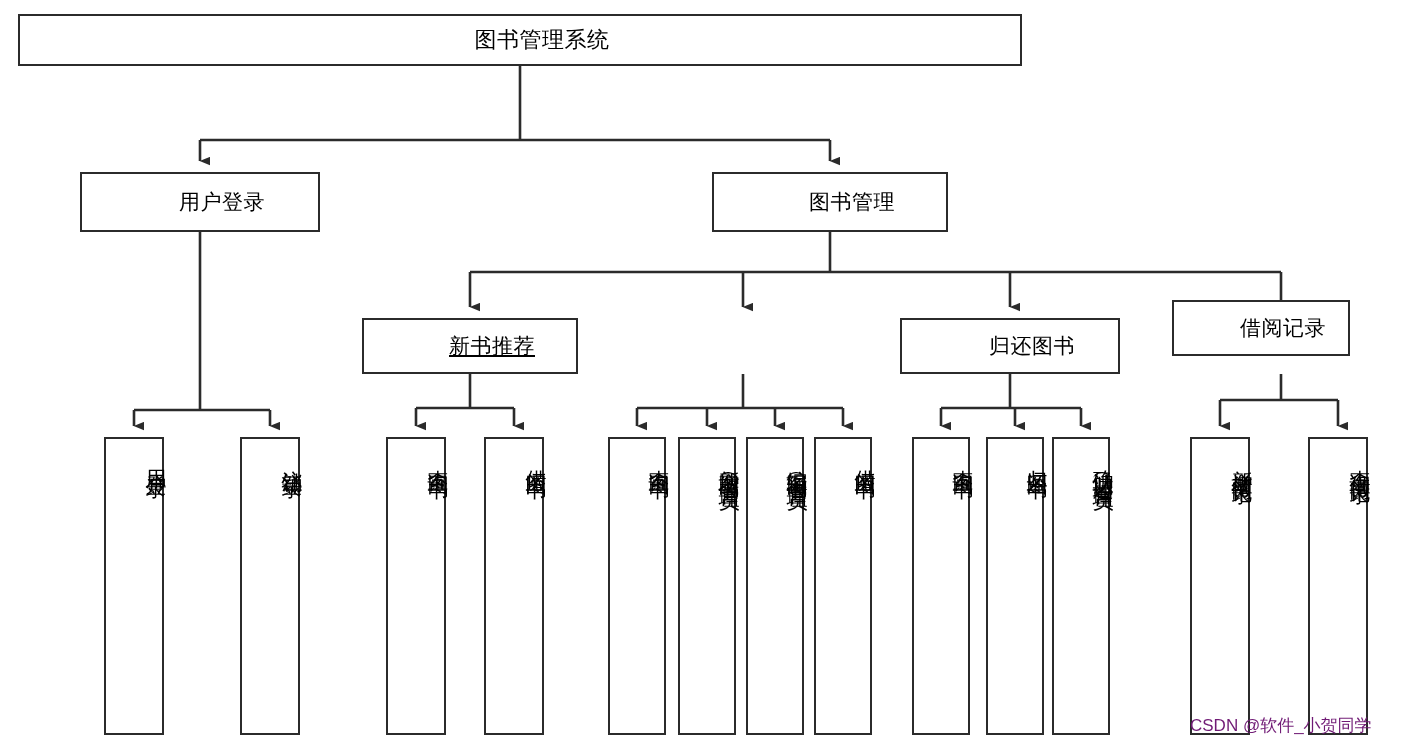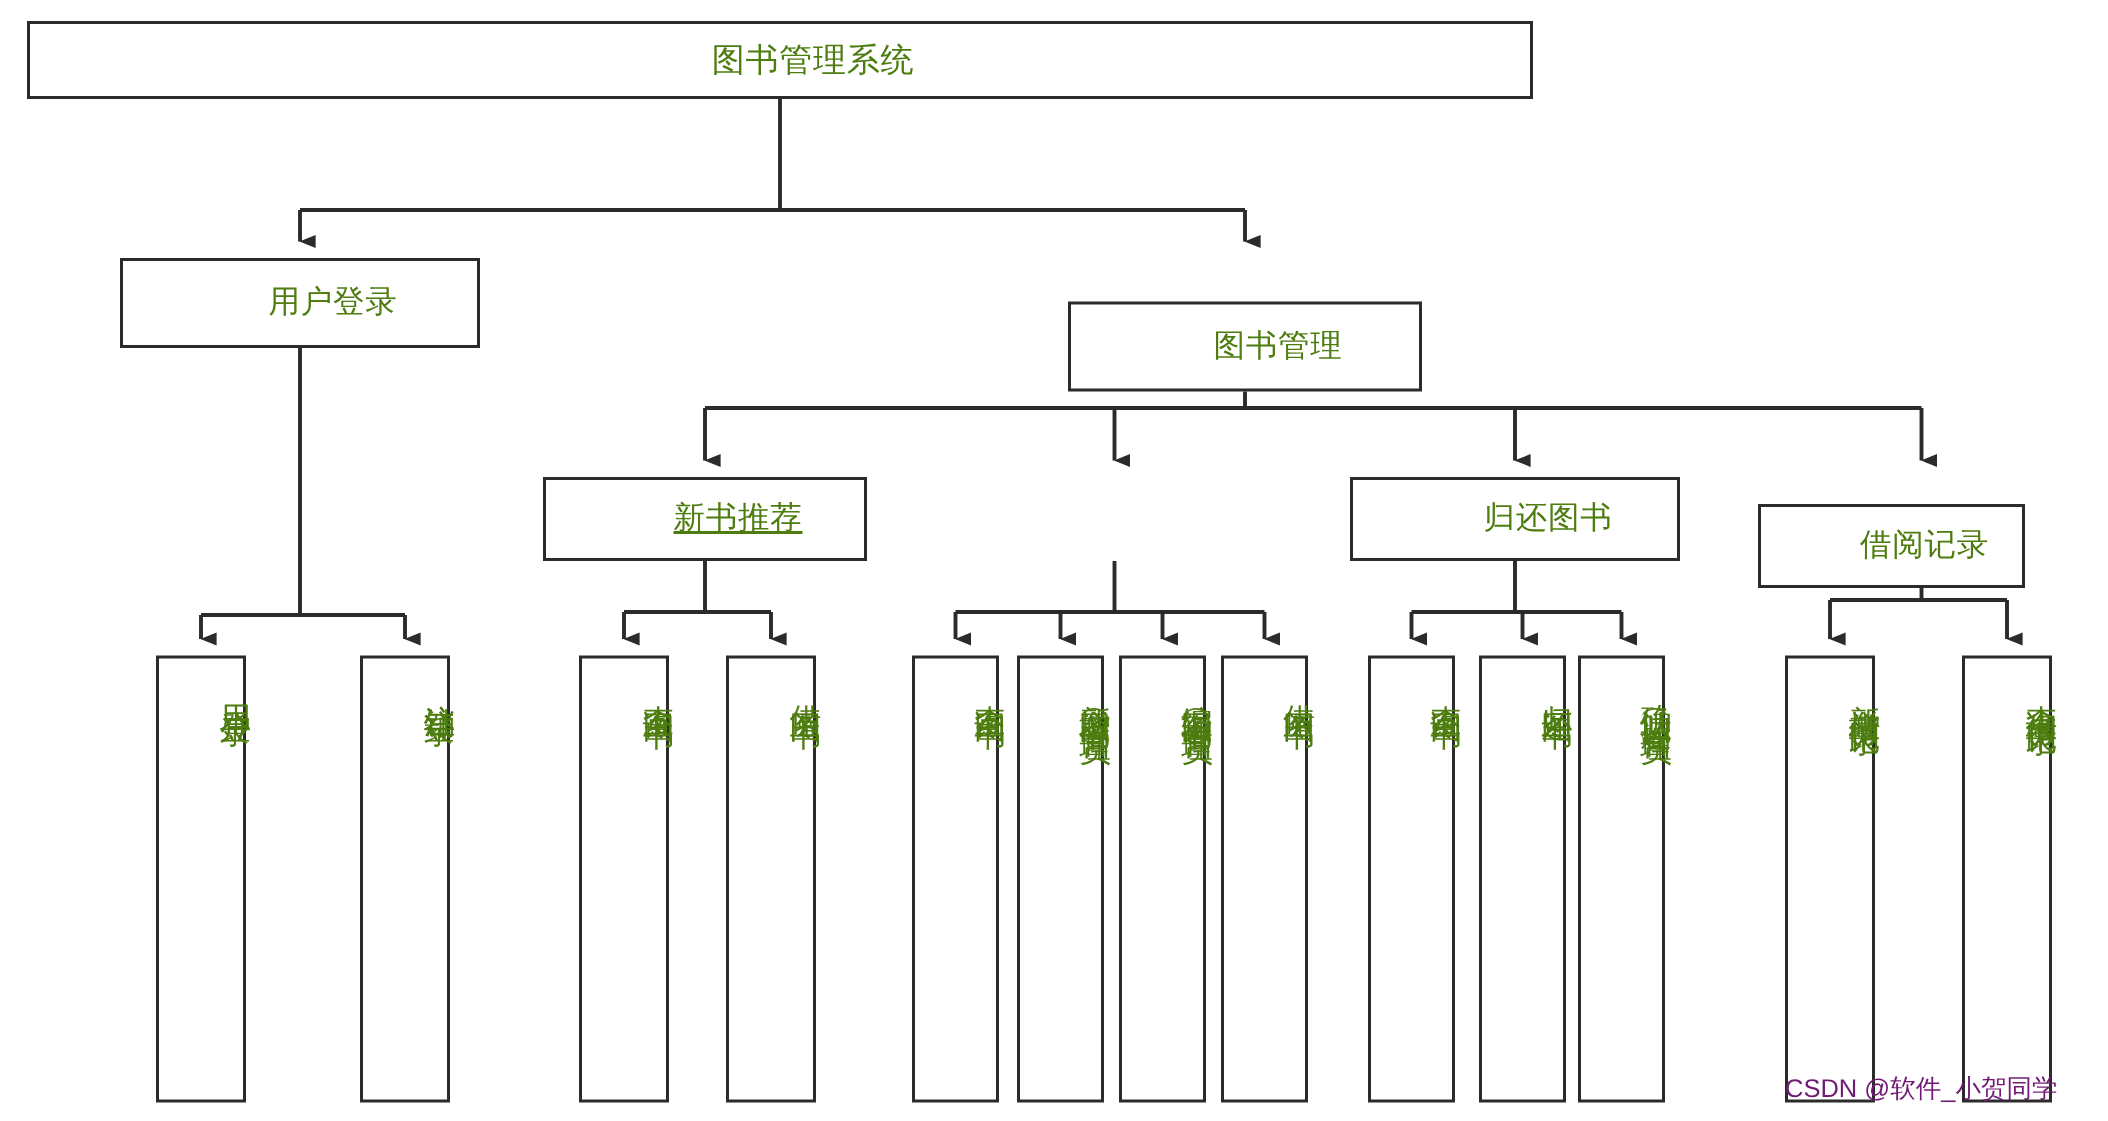--- a/index.html
+++ b/index.html
@@ -27,21 +27,21 @@
     pointer-events: none;
   }
   .node {
     position: absolute;
     box-sizing: border-box;
     background: #ffffff;
     border: 2.5px solid #2b2b2b;
     display: flex;
     align-items: center;
     justify-content: center;
-    color: #4d7c0f;
+    color: #000000;
     z-index: 2;
     padding-left: 44px;
   }
   .node .label {
     display: block;
     line-height: 1.18;
     letter-spacing: 0.5px;
     white-space: pre-wrap;
     text-align: center;
   }
@@ -125,31 +125,31 @@
       </g>
   </svg>
 
   <div class="node horiz root" style="left: 18px; top: 14px; width: 1004px; height: 52px;">
     <span class="label">图书管理系统</span>
   </div>
 
   <div class="node horiz" style="left: 80px; top: 172px; width: 240px; height: 60px;">
     <span class="label">用户登录</span>
   </div>
-  <div class="node horiz" style="left: 712px; top: 172px; width: 236px; height: 60px; margin-top: 29px;">
+  <div class="node horiz" style="left: 712px; top: 172px; width: 236px; height: 60px;">
     <span class="label">图书管理</span>
   </div>
 
   <div class="node horiz" style="left: 362px; top: 318px; width: 216px; height: 56px; text-decoration: underline;">
     <span class="label">新书推荐</span>
   </div>
   <div class="node horiz" style="left: 900px; top: 318px; width: 220px; height: 56px;">
     <span class="label">归还图书</span>
   </div>
-  <div class="node horiz" style="left: 1172px; top: 336px; width: 178px; height: 56px;">
+  <div class="node horiz" style="left: 1172px; top: 300px; width: 178px; height: 56px;">
     <span class="label">借阅记录</span>
   </div>
 
   <div class="node vert" style="left: 104px; top: 437px; width: 60px; height: 298px;">
     <span class="label">用户登录</span>
   </div>
   <div class="node vert" style="left: 240px; top: 437px; width: 60px; height: 298px;">
     <span class="label">注销登录</span>
   </div>
 

